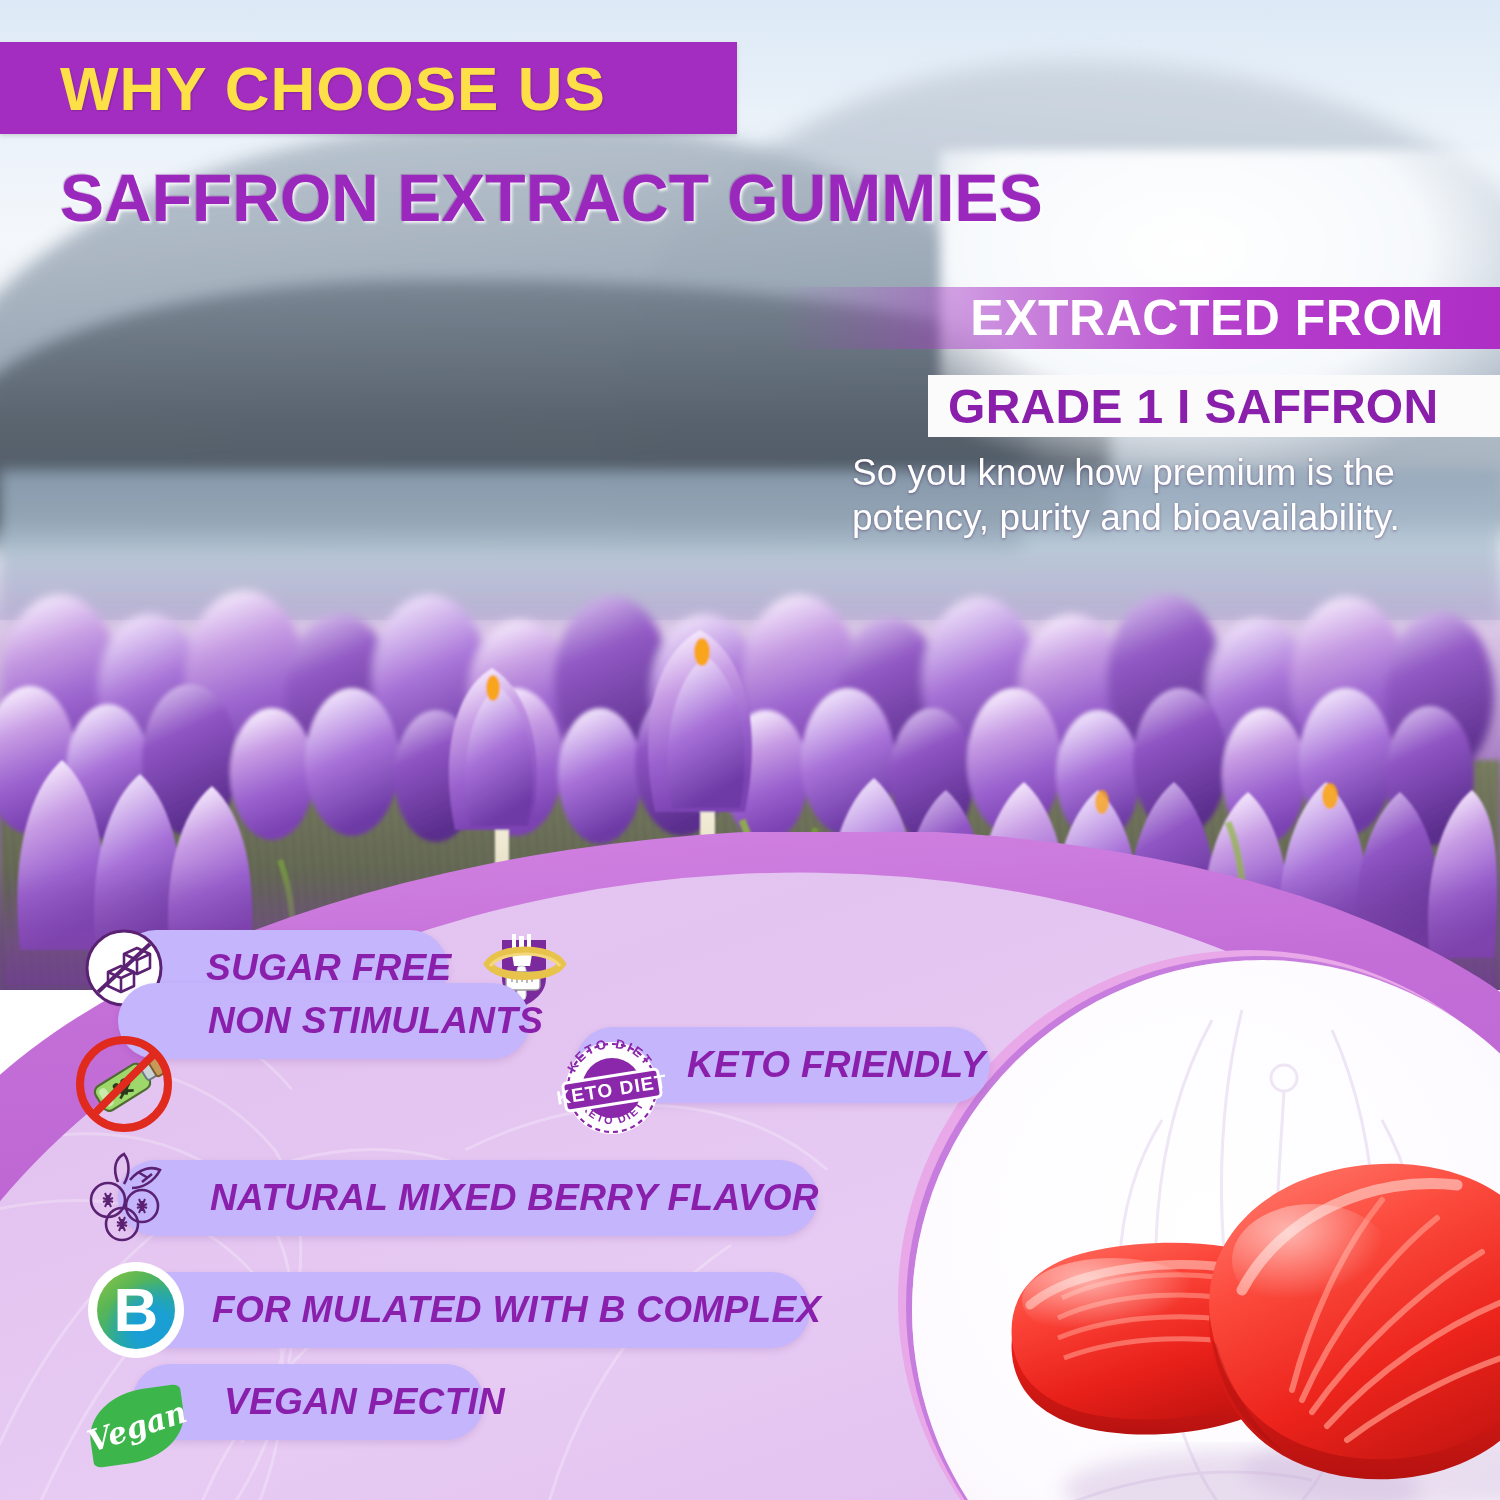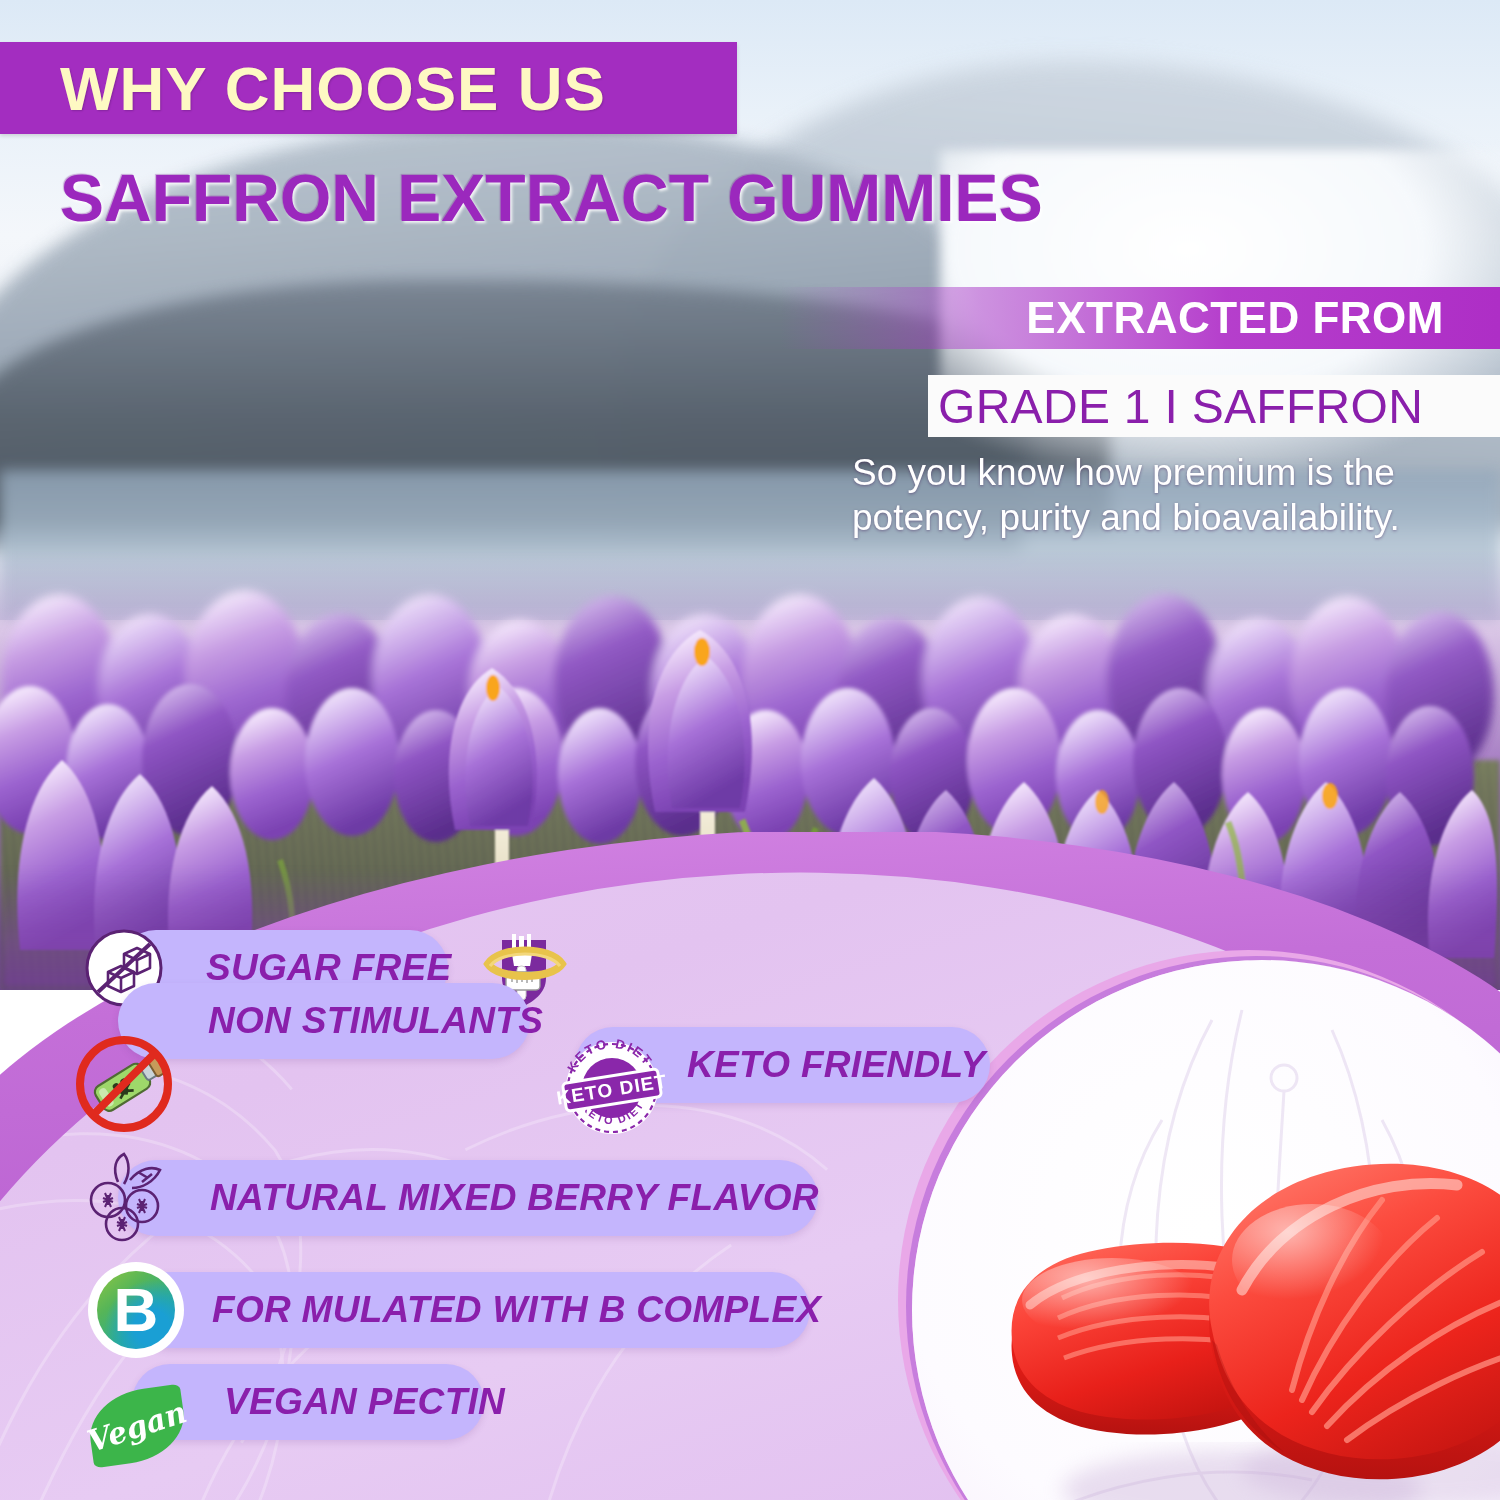--- a/index.html
+++ b/index.html
@@ -71,50 +71,50 @@
   }
 
   
   .why-banner {
     position:absolute; left:0; top:42px; width:737px; height:92px;
     background:#a32dc0;
     display:flex; align-items:center;
     box-shadow:0 2px 4px rgba(0,0,0,.14);
   }
   .why-banner span {
-    color:#fef9c3; font-weight:bold; font-size:62px; letter-spacing:1px;
+    color:#fde047; font-weight:bold; font-size:62px; letter-spacing:1px;
     padding-left:60px; white-space:nowrap;
     text-shadow:1px 1px 2px rgba(0,0,0,.18);
   }
   .subtitle {
     position:absolute; left:60px; top:144px;
     font-size:66px; font-weight:bold; color:#9b28bd; letter-spacing:0px;
     white-space:nowrap;
     text-shadow:2px 2px 3px rgba(255,255,255,.85), -1px -1px 1px rgba(120,20,150,.35);
     margin-top:16px;
   }
 
   
   .extract-band {
     position:absolute; left:780px; top:287px; width:720px; height:62px;
     background:linear-gradient(90deg, rgba(170,60,200,0) 0%, rgba(170,60,200,.55) 28%, rgba(176,48,200,.93) 62%, #ae2ec6 100%);
     display:flex; align-items:center; justify-content:flex-end;
   }
   .extract-band span {
-    color:#fff; font-size:44px; font-weight:bold; letter-spacing:.5px;
+    color:#fff; font-size:50px; font-weight:bold; letter-spacing:.5px;
     padding-right:56px; white-space:nowrap;
   }
   .grade-bar {
     position:absolute; left:928px; top:375px; width:572px; height:62px;
     background:#fbfbfb;
     display:flex; align-items:center;
   }
   .grade-bar span {
-    color:#8a1fab; font-size:48px; font-weight:normal; white-space:nowrap;
-    padding-left:10px; letter-spacing:.3px;
+    color:#8a1fab; font-size:48px; font-weight:bold; white-space:nowrap;
+    padding-left:20px; letter-spacing:.3px;
   }
   .extract-desc {
     position:absolute; left:852px; top:450px; width:650px;
     color:#fff; font-size:37px; line-height:1.22; text-align:left;
     text-shadow:0 1px 3px rgba(60,20,80,.45);
   }
   .extract-desc .l2 { display:block; }
 
   
   .bottom-wrap {

